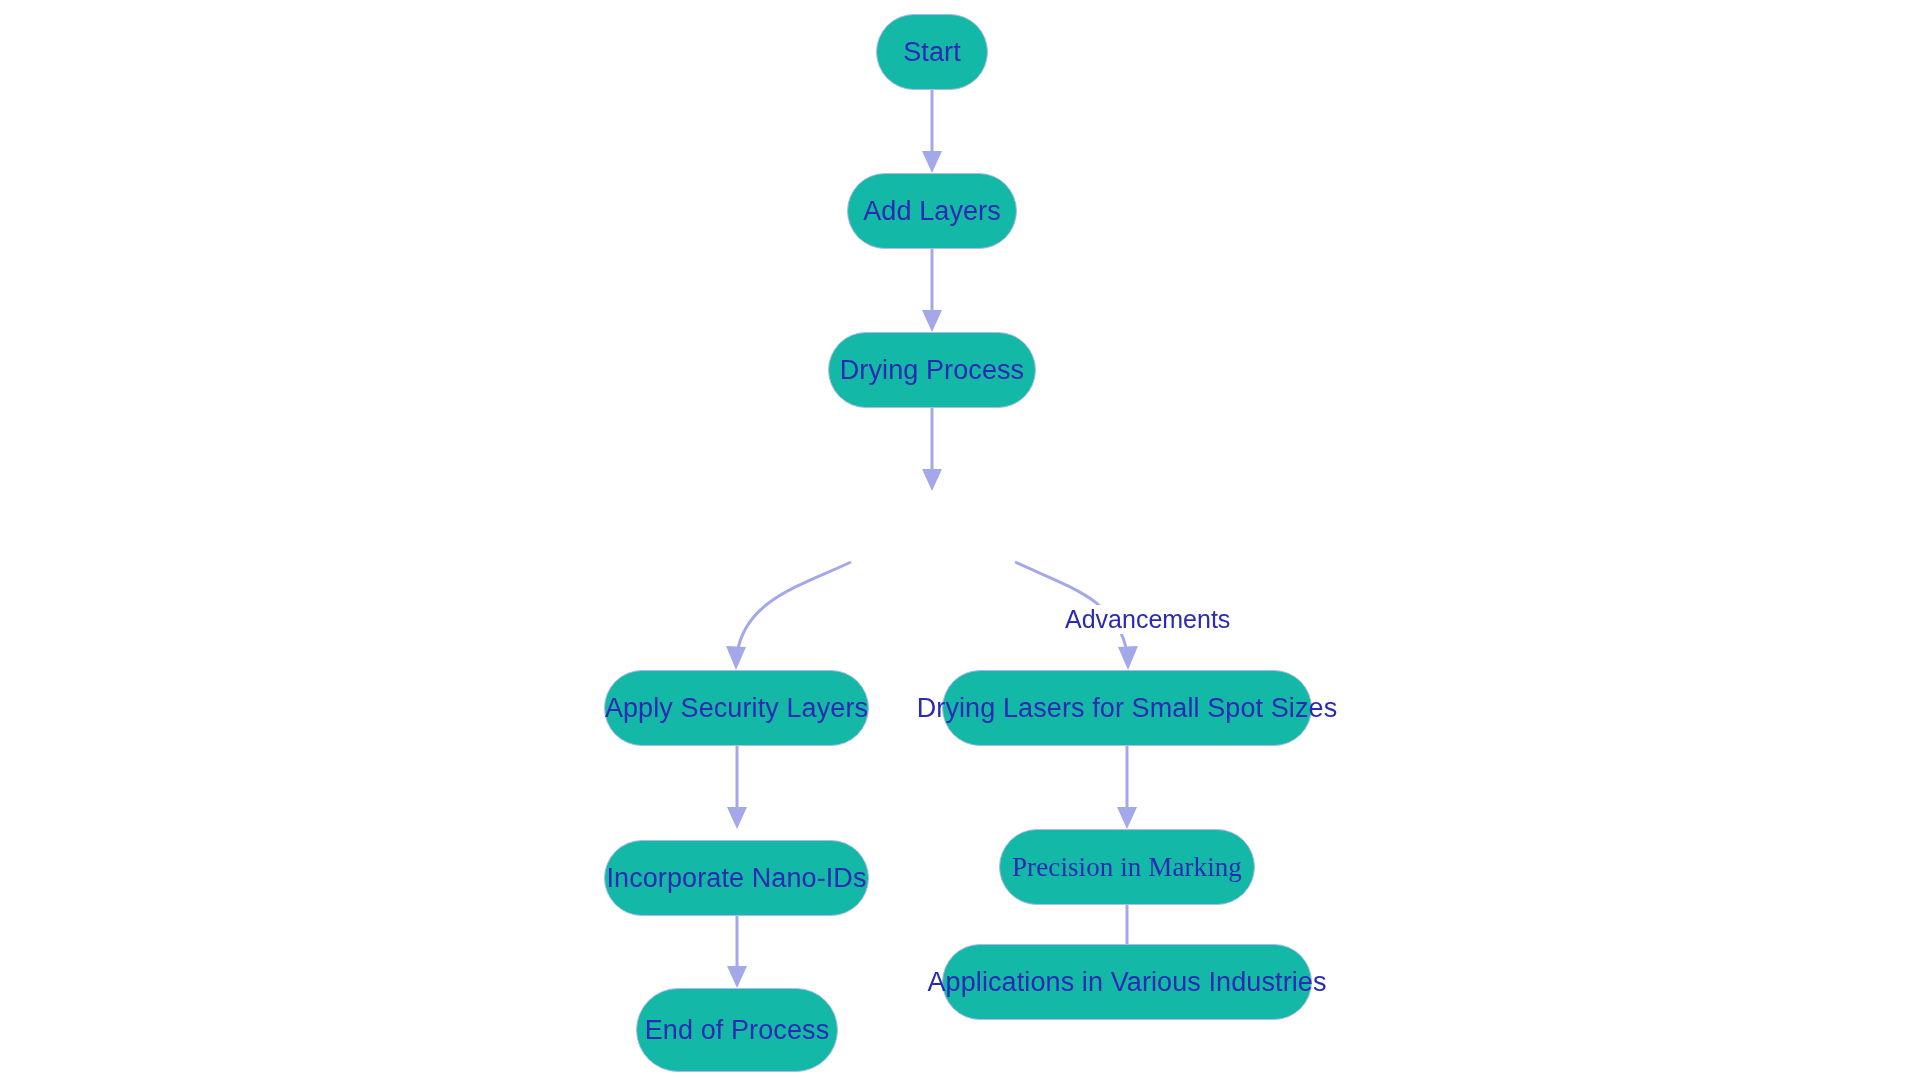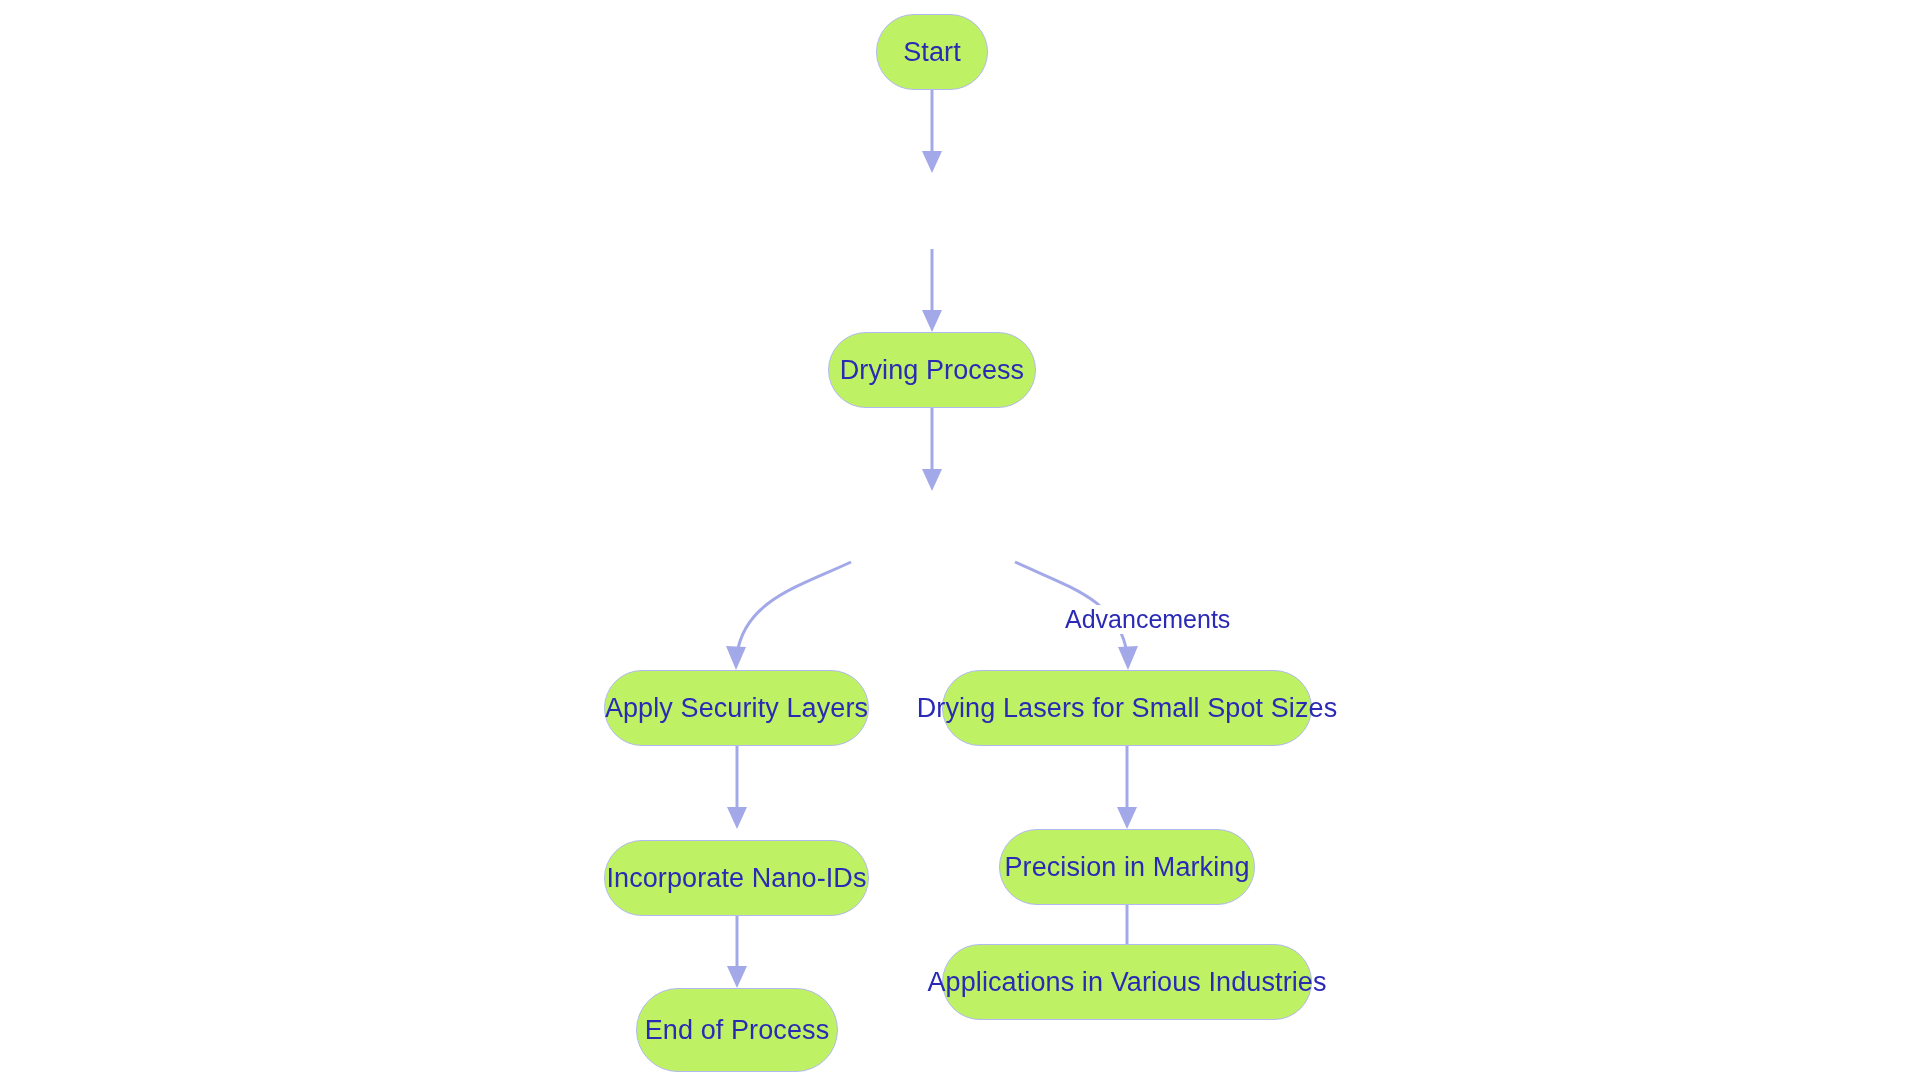--- a/index.html
+++ b/index.html
@@ -36,21 +36,21 @@
     width: 1920px;
     height: 1080px;
     z-index: 2;
   }
   .node {
     position: absolute;
     box-sizing: border-box;
     display: flex;
     align-items: center;
     justify-content: center;
-    background: #bef264;
+    background: #14b8a6;
     border: 1.6px solid #b2b8f0;
     border-radius: 999px;
     color: #2a2ab5;
     font-size: 27px;
     font-weight: 400;
     letter-spacing: 0.1px;
     line-height: 1;
     white-space: nowrap;
     user-select: none;
   }
@@ -61,21 +61,21 @@
     white-space: nowrap;
   }
   
   #node-start            { left: 876px;  top: 14px;   width: 112px; height: 76px;  }
   #node-add-layers       { left: 847px;  top: 173px;  width: 170px; height: 76px;  }
   #node-drying-process   { left: 828px;  top: 332px;  width: 208px; height: 76px;  }
   #node-etching          { left: 808px;  top: 491px;  width: 250px; height: 76px;  }
   #node-apply-security   { left: 604px;  top: 670px;  width: 265px; height: 76px;  }
   #node-fiber-lasers     { left: 942px;  top: 670px;  width: 370px; height: 76px;  }
   #node-incorporate      { left: 604px;  top: 840px;  width: 265px; height: 76px;  }
-  #node-precision        { left: 999px;  top: 829px;  width: 256px; height: 76px;  }
+  #node-precision        { left: 999px;  top: 829px;  width: 256px; height: 76px; font-family: Liberation Serif, serif;  }
   #node-end-of-process   { left: 636px;  top: 988px;  width: 202px; height: 84px;  }
   #node-applications     { left: 942px;  top: 944px;  width: 370px; height: 76px;  }
 
   
   .edge-label {
     position: absolute;
     color: #2a2ab5;
     font-size: 25px;
     line-height: 1;
     white-space: nowrap;
@@ -149,20 +149,23 @@
       <polygon class="edge-head" points="1127,988 1117,966 1137,966"></polygon>
     </g>
   </svg>
 
   <div id="node-layer">
 
     <div class="node" id="node-start">
       <span class="node-label">Start</span>
     </div>
 
+    <div class="node" id="node-add-layers">
+      <span class="node-label">Add Layers</span>
+    </div>
 
     <div class="node" id="node-drying-process">
       <span class="node-label">Drying Process</span>
     </div>
 
 
     <div class="node" id="node-apply-security">
       <span class="node-label">Apply Security Layers</span>
     </div>
 

